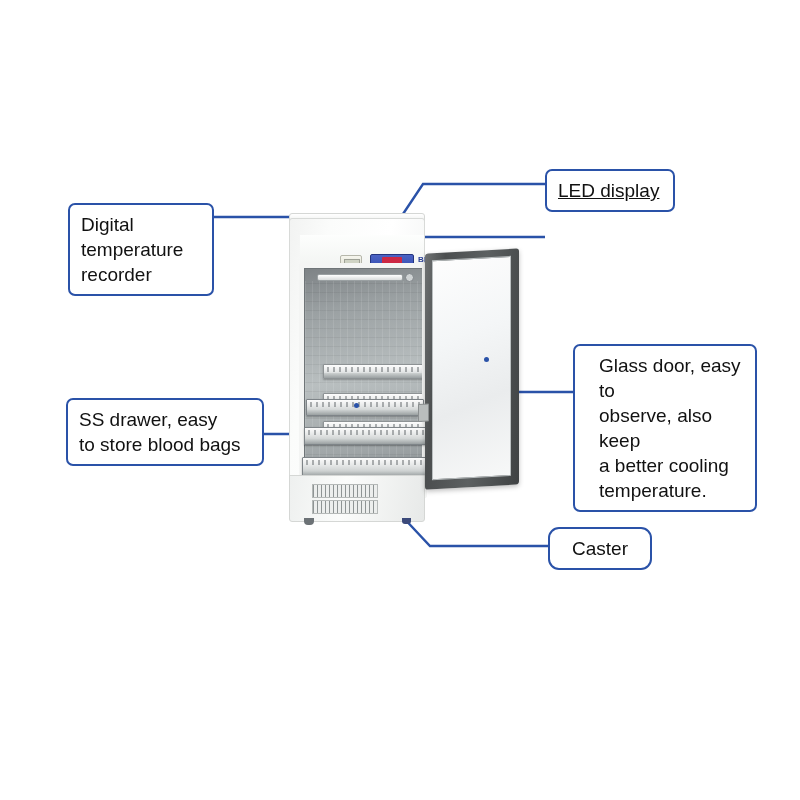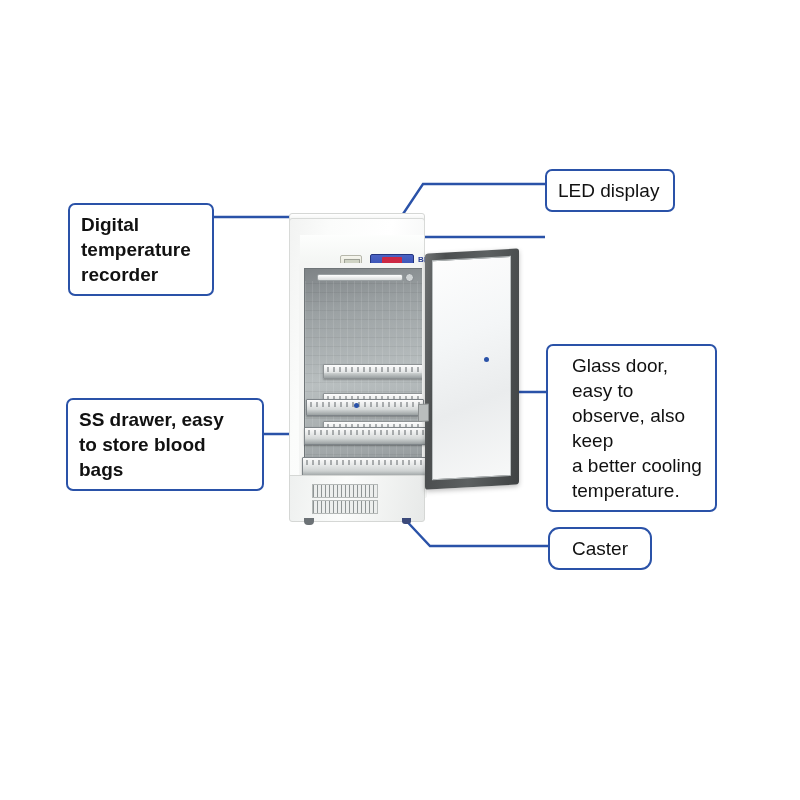--- a/index.html
+++ b/index.html
@@ -22,25 +22,25 @@
     background:#ffffff;
     border:2px solid #2a52a8;
     border-radius:7px;
     color:#111111;
     font-size:19px;
     line-height:25px;
     padding:7px 11px;
     white-space:pre-line;
     z-index:5;
   }
-  .c-digital{left:68px;  top:203px;  width:146px;font-weight:bold;}
-  .c-led    {left:545px; top:169px;  width:130px;}
+  .c-digital{left:68px;  top:203px;  width:146px;}
+  .c-led    {left:545px; top:169px;  width:130px;text-decoration:underline;}
   .c-power  {left:545px; top:218px;  width:150px;}
-  .c-glass  {left:546px; top:344px;  width:171px;padding-left:24px;}
-  .c-ssdraw {left:66px;  top:398px;  width:198px;font-weight:bold;}
+  .c-glass  {left:573px; top:344px;  width:184px;padding-left:24px;}
+  .c-ssdraw {left:66px;  top:398px;  width:198px;}
   .c-caster {left:548px; top:527px;  width:104px; text-align:center;border-radius:11px;}
 
   
   #product{position:absolute;left:285px;top:205px;width:300px;height:345px;z-index:2;}
 
   
   .cab-body{
     position:absolute;left:4px;top:13px;width:134px;height:300px;
     background:linear-gradient(100deg,#f2f3f2 0%,#fbfcfb 22%,#ffffff 55%,#eef0ef 100%);
     border:1px solid #d8dad8;border-radius:3px 3px 2px 2px;

